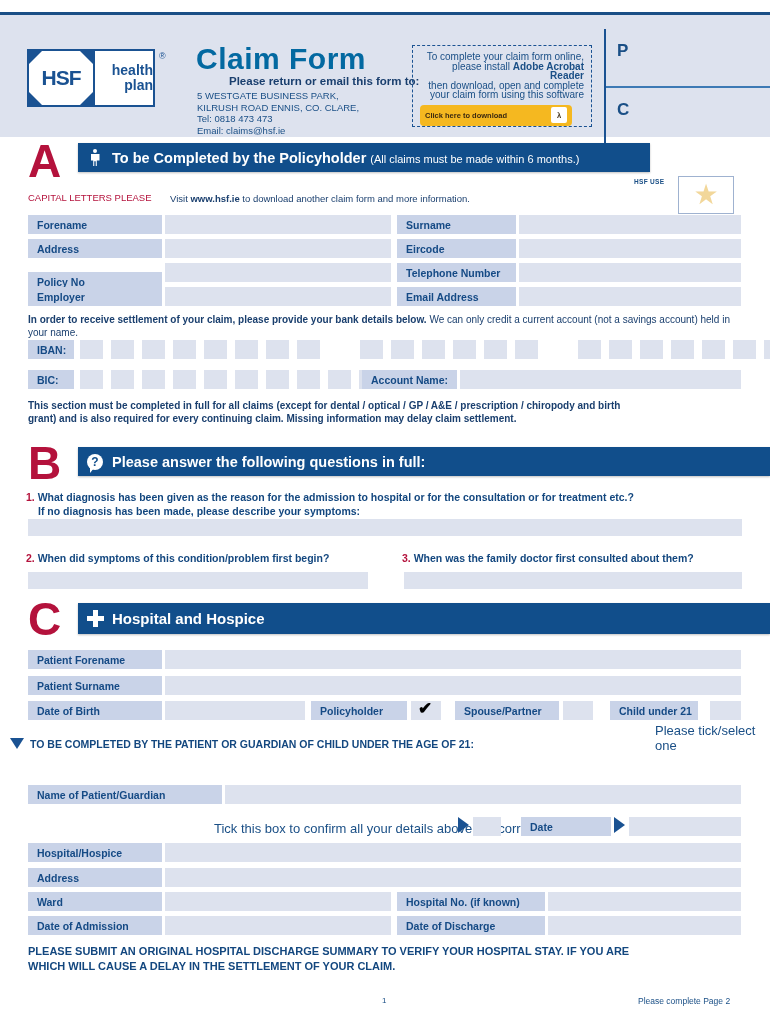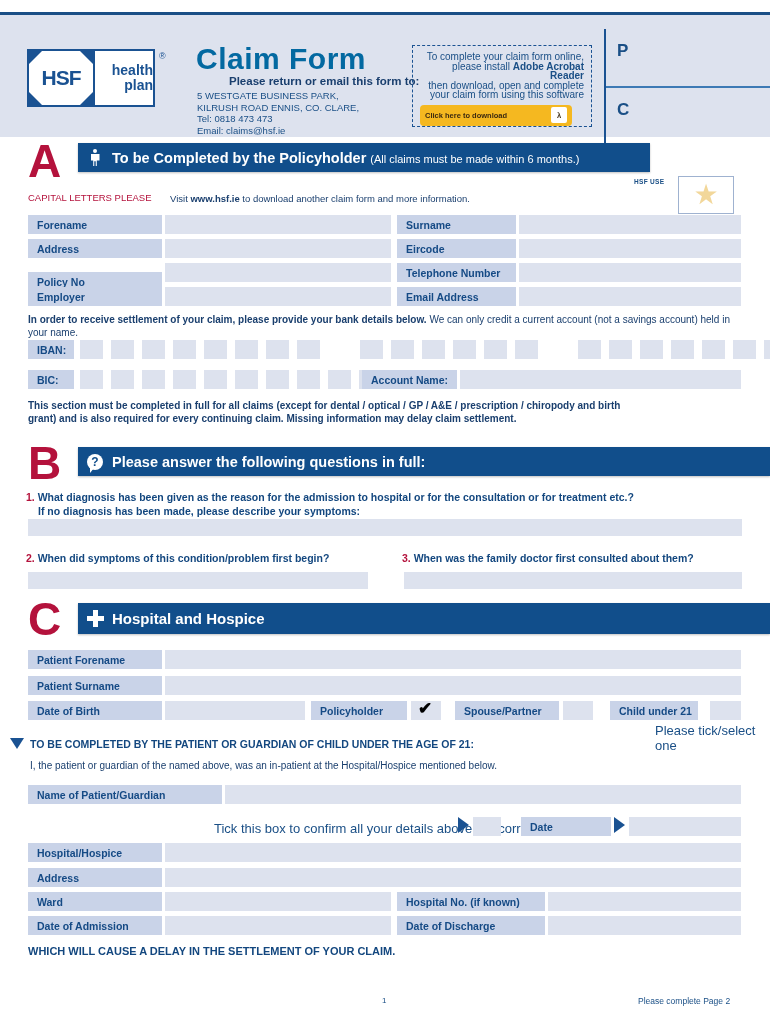--- a/index.html
+++ b/index.html
@@ -315,21 +315,20 @@
   <div class="lbl" style="left:455px;top:701px;width:104px;">Spouse/Partner</div>
   <div class="fld" style="left:563px;top:701px;width:30px;"></div>
 
   <div class="lbl" style="left:610px;top:701px;width:88px;">Child under 21</div>
   <div class="fld" style="left:710px;top:701px;width:31px;"></div>
 
   <div class="tiny" style="left:655px;top:723px;">Please tick/select one</div>
 
   <div class="tri-down" style="left:10px;top:738px;"></div>
   <div class="strong-blue" style="left:30px;top:737px;">TO BE COMPLETED BY THE PATIENT OR GUARDIAN OF CHILD UNDER THE AGE OF 21:</div>
-  <div class="bodytxt" style="left:30px;top:759px;width:700px;">I, the patient or guardian of the named above, was an in-patient at the Hospital/Hospice mentioned below.</div>
 
   <div class="lbl" style="left:28px;top:785px;width:194px;">Name of Patient/Guardian</div>
   <div class="fld" style="left:225px;top:785px;width:516px;"></div>
 
   <div class="tiny" style="left:214px;top:821px;">Tick this box to confirm all your details above are correct.</div>
   <div class="arrow" style="left:458px;top:817px;"></div>
   <div class="fld" style="left:473px;top:817px;width:28px;"></div>
 
   <div class="lbl" style="left:521px;top:817px;width:90px;">Date</div>
   <div class="arrow" style="left:614px;top:817px;"></div>
@@ -345,18 +344,19 @@
   <div class="fld" style="left:165px;top:892px;width:226px;"></div>
   <div class="lbl" style="left:397px;top:892px;width:148px;">Hospital No. (if known)</div>
   <div class="fld" style="left:548px;top:892px;width:193px;"></div>
 
   <div class="lbl" style="left:28px;top:916px;width:134px;">Date of Admission</div>
   <div class="fld" style="left:165px;top:916px;width:226px;"></div>
   <div class="lbl" style="left:397px;top:916px;width:148px;">Date of Discharge</div>
   <div class="fld" style="left:548px;top:916px;width:193px;"></div>
 
   <div class="footer-note" style="left:28px;top:944px;width:714px;">
+    <div>PLEASE SUBMIT AN ORIGINAL HOSPITAL DISCHARGE SUMMARY TO VERIFY YOUR HOSPITAL STAY. IF YOU ARE</div>
     <div>WHICH WILL CAUSE A DELAY IN THE SETTLEMENT OF YOUR CLAIM.</div>
   </div>
   <div class="tiny" style="left:382px;top:996px;font-size:8px;">1</div>
   <div class="tiny" style="left:638px;top:996px;font-size:8.5px;">Please complete Page 2</div>
 
 </div>
 
 </body></html>

